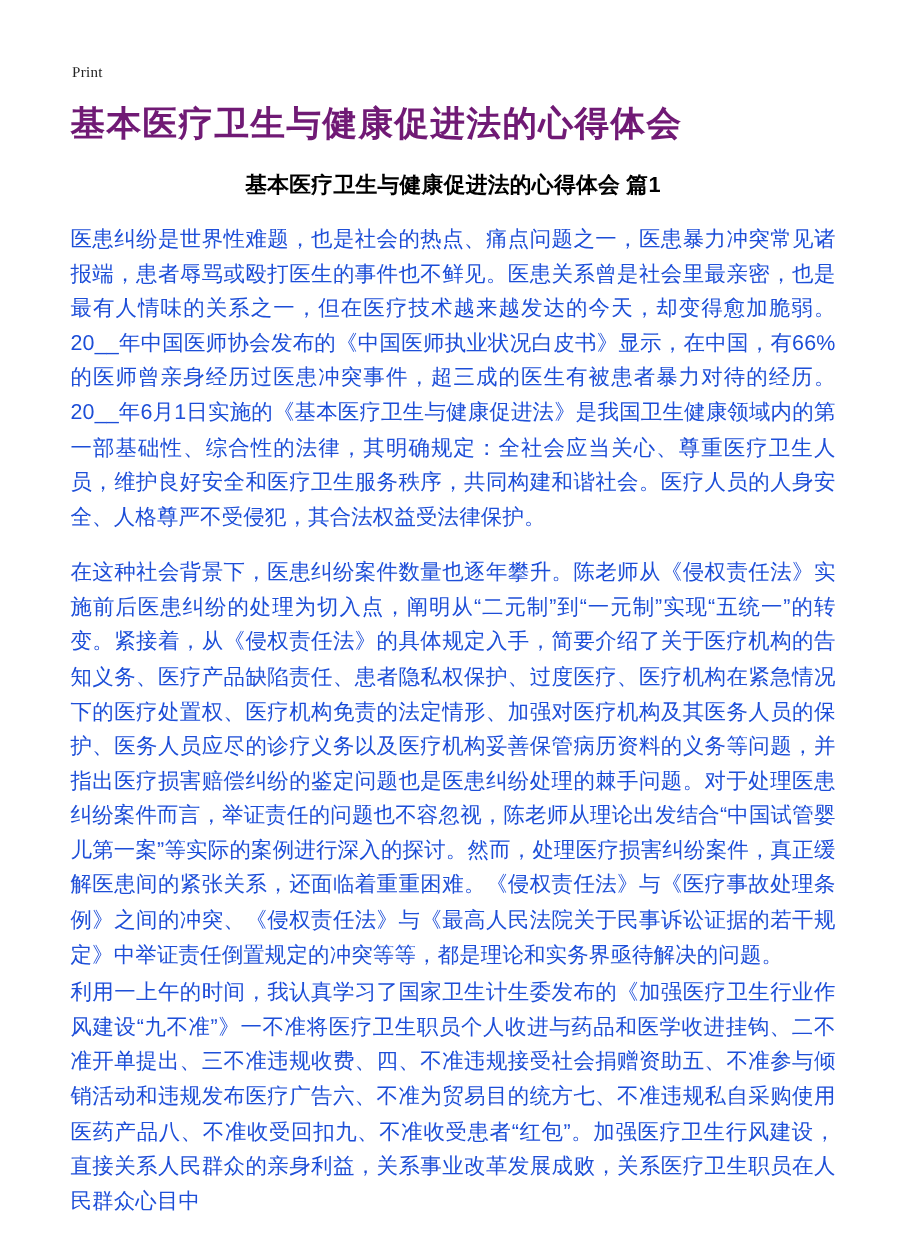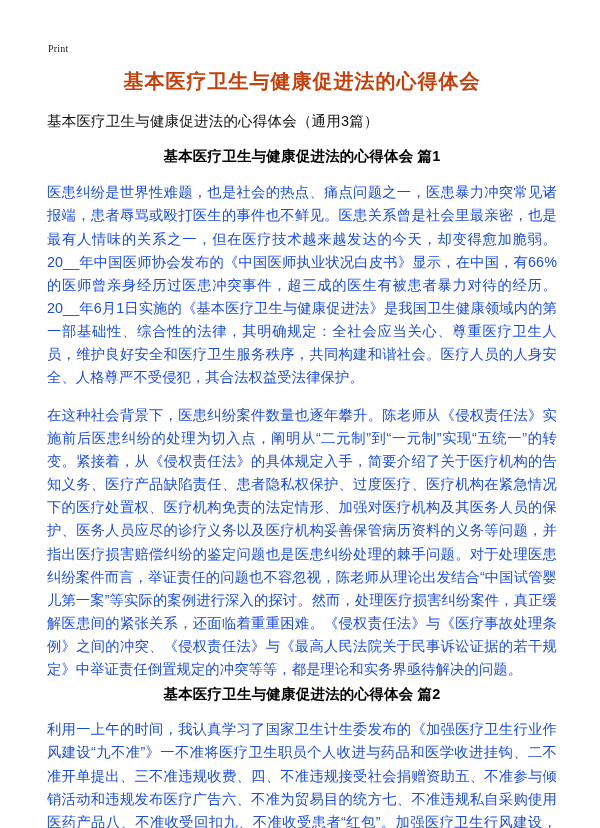--- a/index.html
+++ b/index.html
@@ -25,24 +25,24 @@
   }
   .print-label {
     font-family: "Liberation Serif", "DejaVu Serif", serif;
     font-size: 10px;
     line-height: 1;
     color: #222;
     margin: 0 0 14px 1px;
     letter-spacing: 0.2px;
   }
   .doc-title {
-    font-size: 20px;
+    font-size: 23px;
     font-weight: bold;
-    text-align: center;
-    color: #c2410c;
+    text-align: left;
+    color: #701a75;
     letter-spacing: 1px;
     margin: 0 0 16px 0;
     line-height: 1.3;
   }
   .subtitle {
     font-size: 14.5px;
     line-height: 1.55;
     color: #111;
     margin: 0 0 14px 0;
     letter-spacing: 0.2px;
@@ -70,26 +70,24 @@
 </style>
 </head>
 <body>
 
 <div class="page">
 
   <div class="print-label">Print</div>
 
   <h1 class="doc-title">基本医疗卫生与健康促进法的心得体会</h1>
 
-  <p class="subtitle">基本医疗卫生与健康促进法的心得体会（通用3篇）</p>
 
   <div class="block">
     <h2 class="section-heading">基本医疗卫生与健康促进法的心得体会 篇1</h2>
     <p class="para">医患纠纷是世界性难题，也是社会的热点、痛点问题之一，医患暴力冲突常见诸报端，患者辱骂或殴打医生的事件也不鲜见。医患关系曾是社会里最亲密，也是最有人情味的关系之一，但在医疗技术越来越发达的今天，却变得愈加脆弱。20__年中国医师协会发布的《中国医师执业状况白皮书》显示，在中国，有66%的医师曾亲身经历过医患冲突事件，超三成的医生有被患者暴力对待的经历。20__年6月1日实施的《基本医疗卫生与健康促进法》是我国卫生健康领域内的第一部基础性、综合性的法律，其明确规定：全社会应当关心、尊重医疗卫生人员，维护良好安全和医疗卫生服务秩序，共同构建和谐社会。医疗人员的人身安全、人格尊严不受侵犯，其合法权益受法律保护。</p>
     <p class="para">在这种社会背景下，医患纠纷案件数量也逐年攀升。陈老师从《侵权责任法》实施前后医患纠纷的处理为切入点，阐明从“二元制”到“一元制”实现“五统一”的转变。紧接着，从《侵权责任法》的具体规定入手，简要介绍了关于医疗机构的告知义务、医疗产品缺陷责任、患者隐私权保护、过度医疗、医疗机构在紧急情况下的医疗处置权、医疗机构免责的法定情形、加强对医疗机构及其医务人员的保护、医务人员应尽的诊疗义务以及医疗机构妥善保管病历资料的义务等问题，并指出医疗损害赔偿纠纷的鉴定问题也是医患纠纷处理的棘手问题。对于处理医患纠纷案件而言，举证责任的问题也不容忽视，陈老师从理论出发结合“中国试管婴儿第一案”等实际的案例进行深入的探讨。然而，处理医疗损害纠纷案件，真正缓解医患间的紧张关系，还面临着重重困难。《侵权责任法》与《医疗事故处理条例》之间的冲突、《侵权责任法》与《最高人民法院关于民事诉讼证据的若干规定》中举证责任倒置规定的冲突等等，都是理论和实务界亟待解决的问题。</p>
   </div>
 
   <div class="block">
-    <h2 class="section-heading">基本医疗卫生与健康促进法的心得体会 篇2</h2>
     <p class="para">利用一上午的时间，我认真学习了国家卫生计生委发布的《加强医疗卫生行业作风建设“九不准”》一不准将医疗卫生职员个人收进与药品和医学收进挂钩、二不准开单提出、三不准违规收费、四、不准违规接受社会捐赠资助五、不准参与倾销活动和违规发布医疗广告六、不准为贸易目的统方七、不准违规私自采购使用医药产品八、不准收受回扣九、不准收受患者“红包”。加强医疗卫生行风建设，直接关系人民群众的亲身利益，关系事业改革发展成败，关系医疗卫生职员在人民群众心目中</p>
   </div>
 
 </div>
 
 </body></html>

